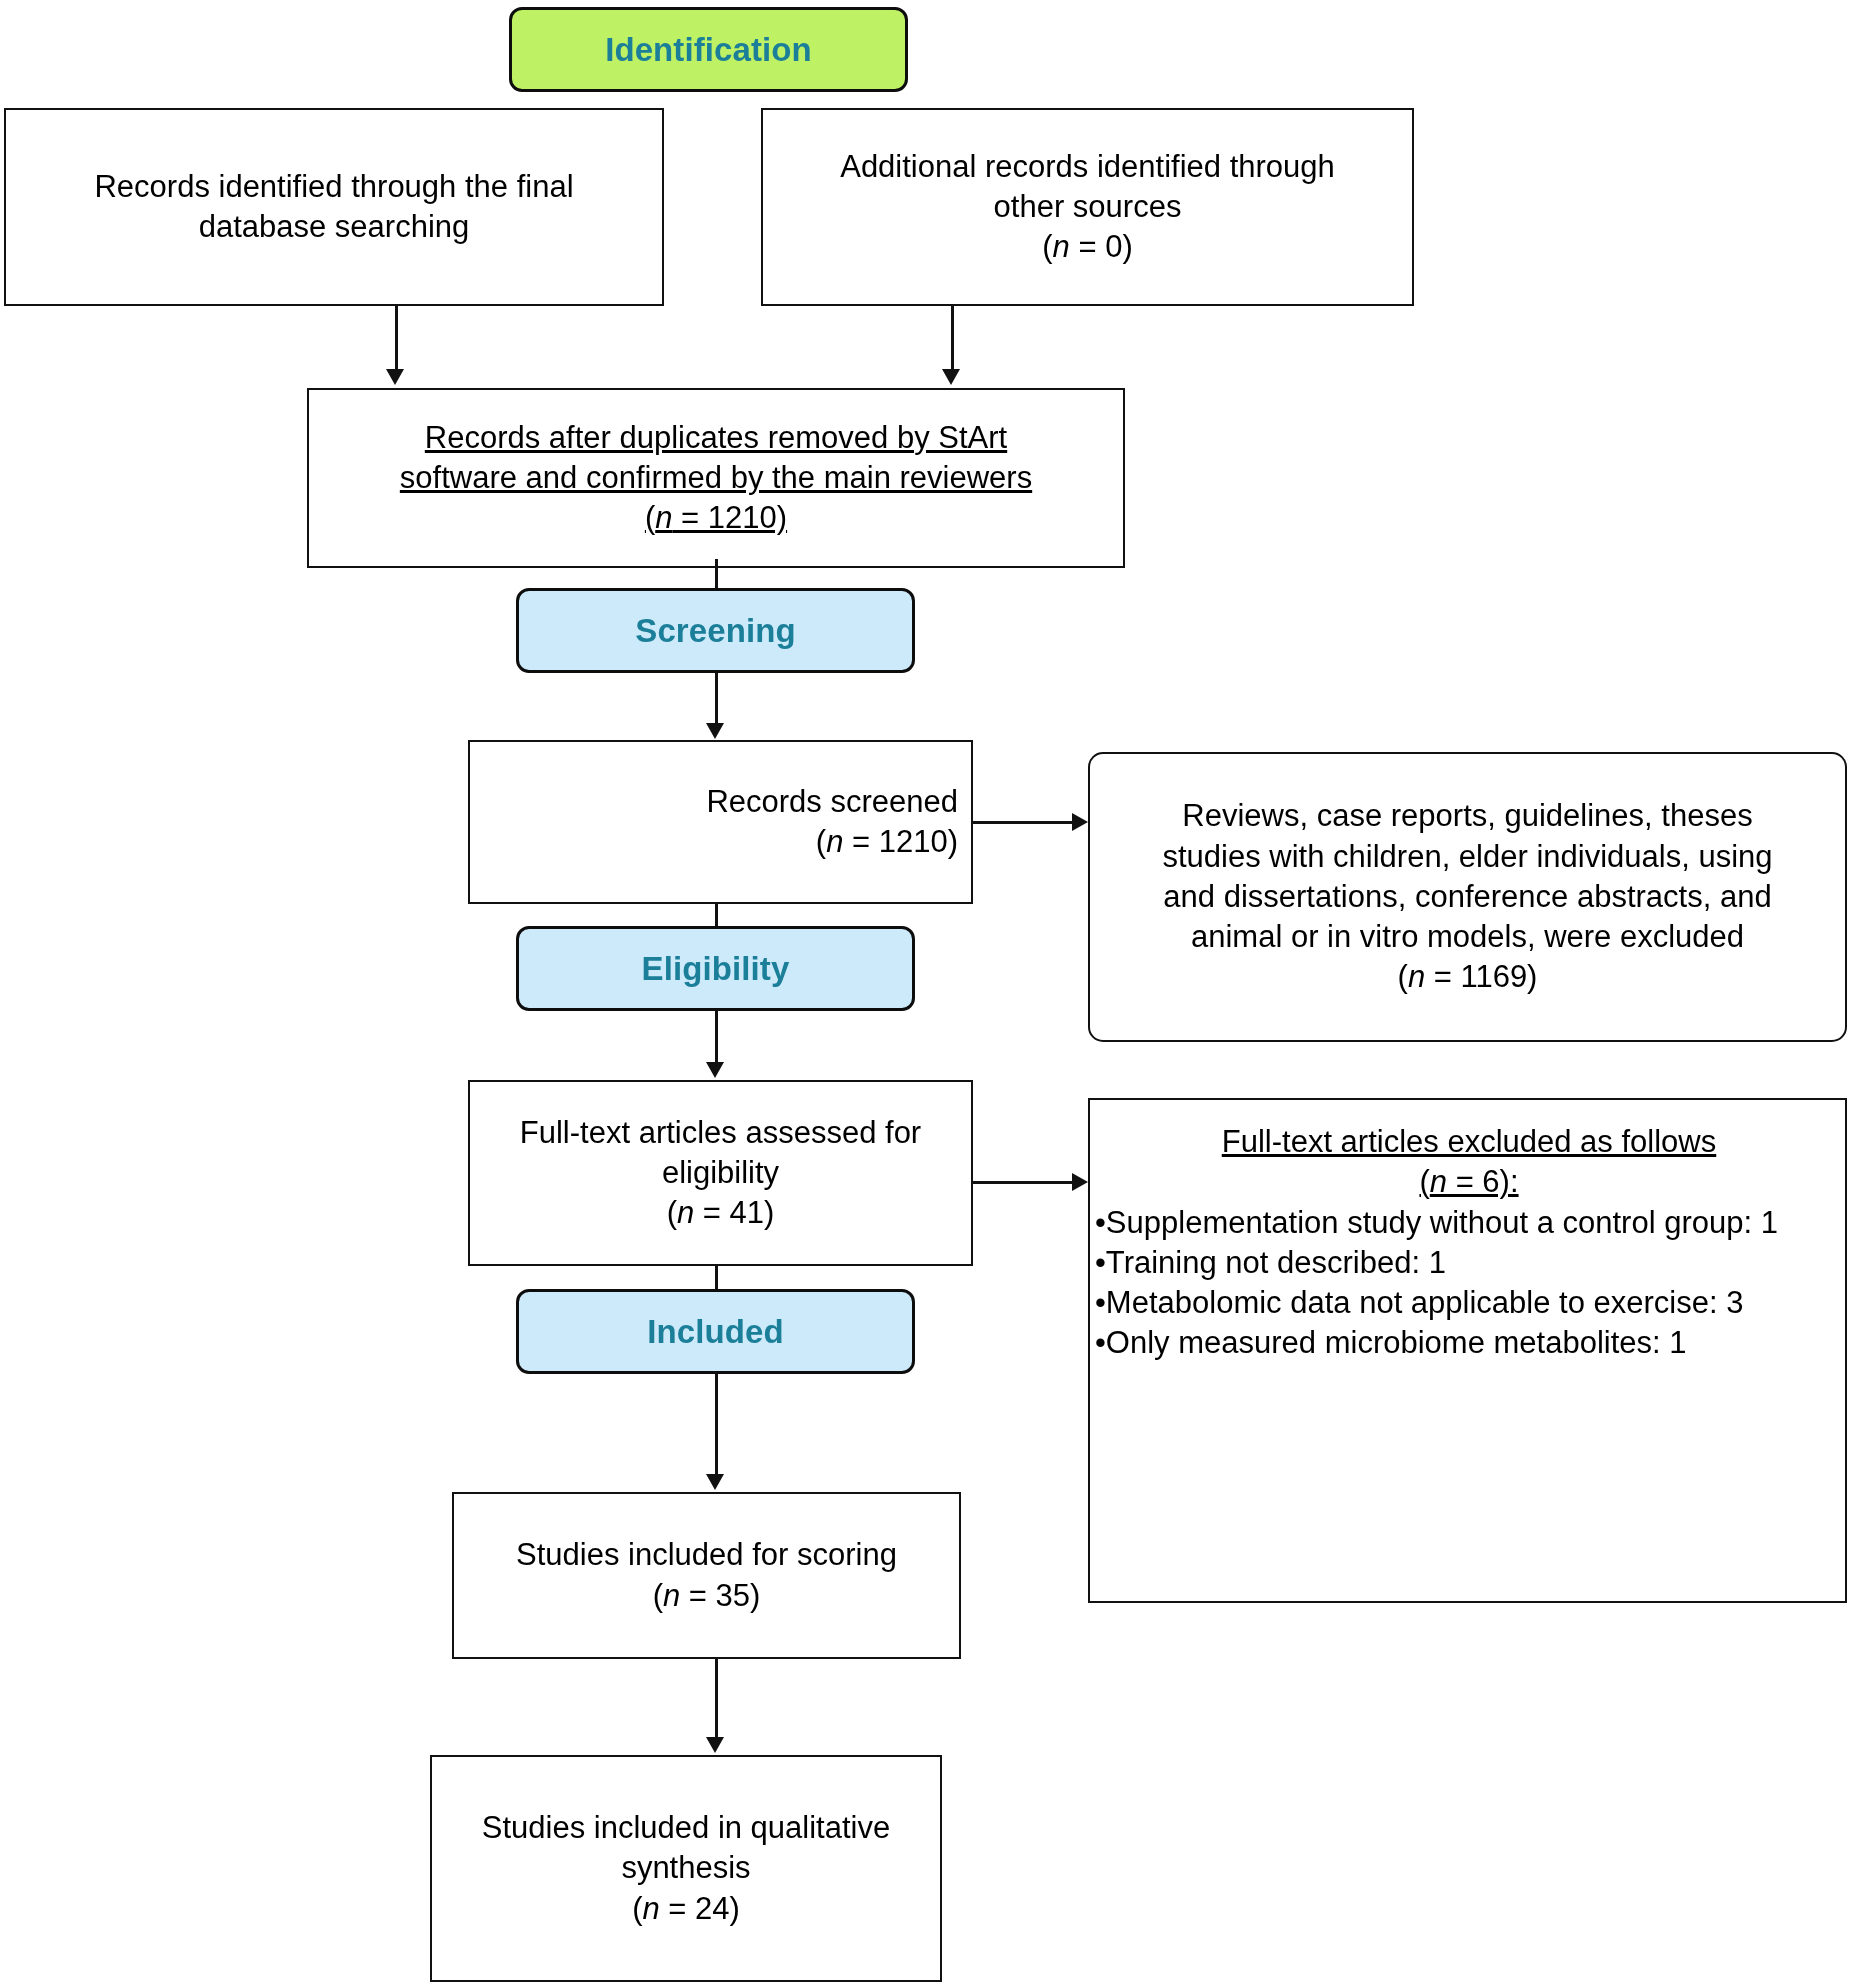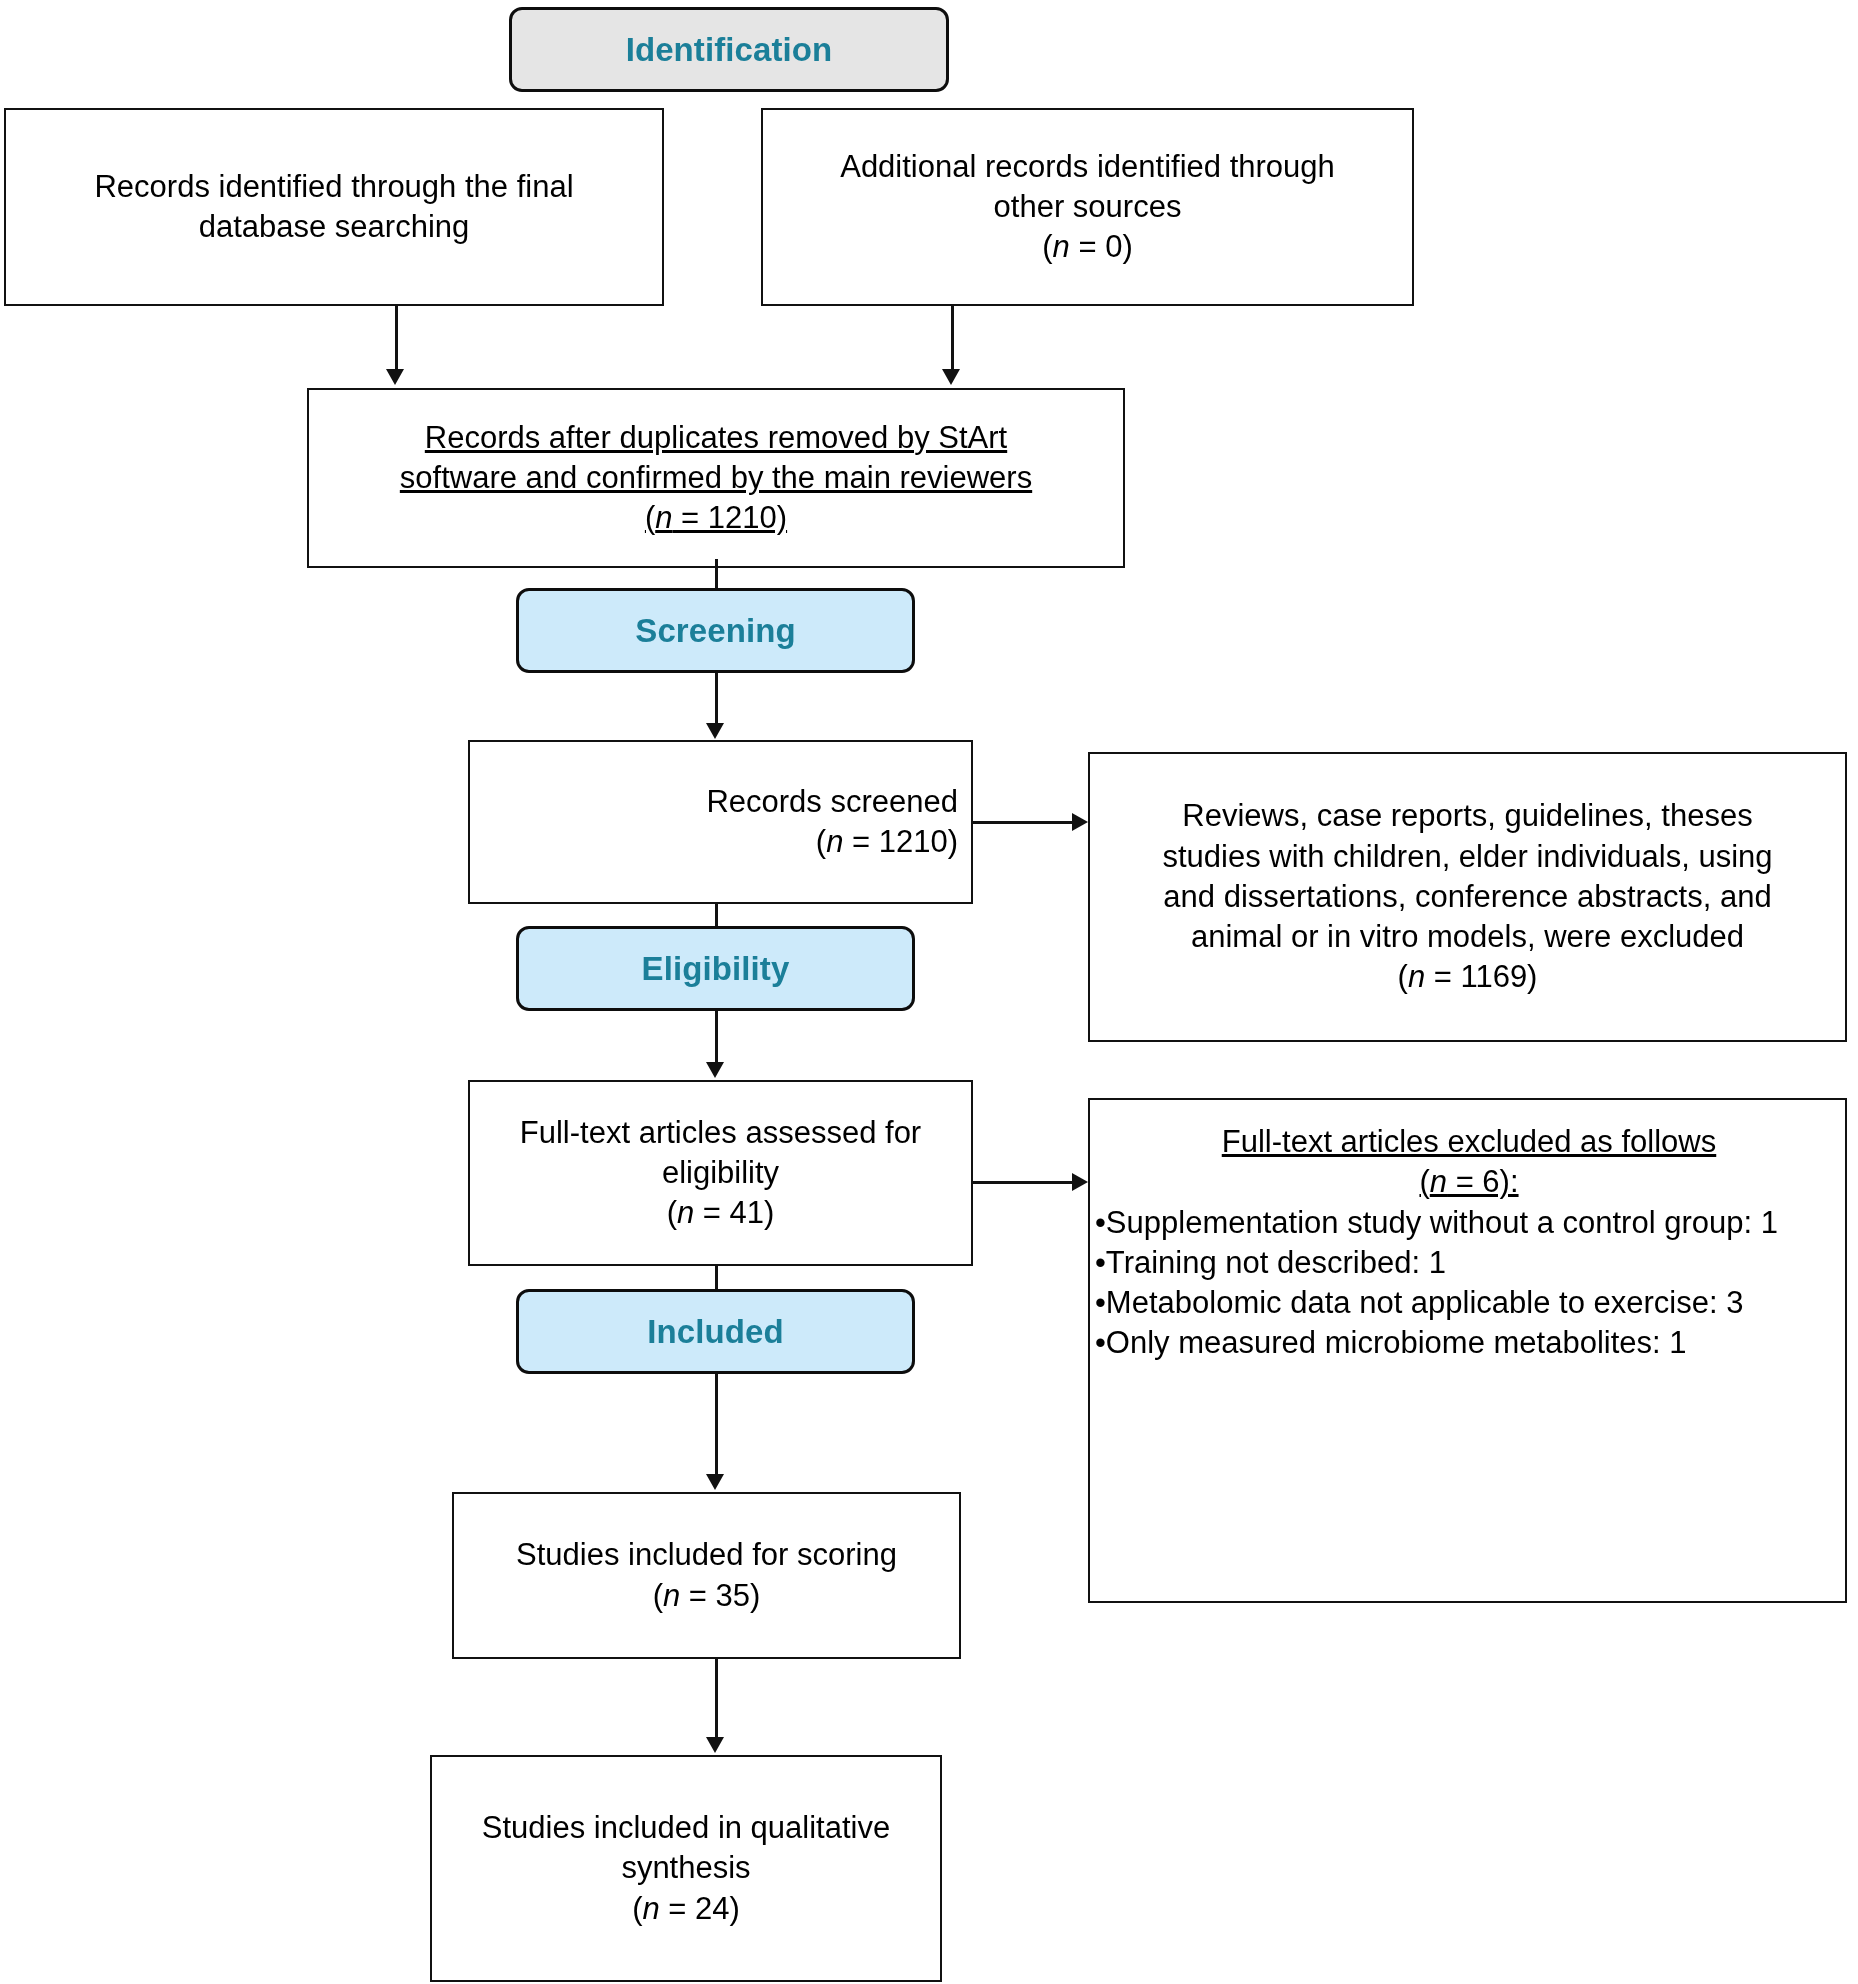--- a/index.html
+++ b/index.html
@@ -102,21 +102,21 @@
     border-bottom: 9.6px solid transparent;
     border-left: 16px solid #111111;
     z-index: 2;
   }
 </style>
 </head>
 <body>
 
 <div id="canvas">
 
-  <div class="badge" style="left:509px; top:7px; width:440px; height:85px; background:#e5e5e5; color:#1b7f99;">
+  <div class="badge" style="left:509px; top:7px; width:399px; height:85px; background:#bef264; color:#1b7f99;">
     <span>Identification</span>
   </div>
 
   <div class="box" style="left:4px; top:108px; width:660px; height:198px;">
     <div class="inner">
       <div>Records identified through the final</div>
       <div>database searching</div>
     </div>
   </div>
 
@@ -154,21 +154,21 @@
   <div class="box" style="left:468px; top:740px; width:505px; height:164px;text-align:right;">
     <div class="inner">
       <div>Records screened</div>
       <div><span>(</span><span class="ital">n</span><span> = 1210)</span></div>
     </div>
   </div>
 
   <div class="hline" style="left:973px; top:821px; width:101px;"></div>
   <div class="arrow-right" style="left:1072px; top:813px;"></div>
 
-  <div class="box" style="left:1088px; top:752px; width:759px; height:290px;">
+  <div class="box" style="left:1088px; top:752px; width:759px; height:290px;border-radius:15px;">
     <div class="inner">
       <div>Reviews, case reports, guidelines, theses</div>
       <div>studies with children, elder individuals, using</div>
       <div>and dissertations, conference abstracts, and</div>
       <div>animal or in vitro models, were excluded</div>
       <div><span>(</span><span class="ital">n</span><span> = 1169)</span></div>
     </div>
   </div>
 
   <div class="vline" style="left:715px; top:903px; height:30px;"></div>

